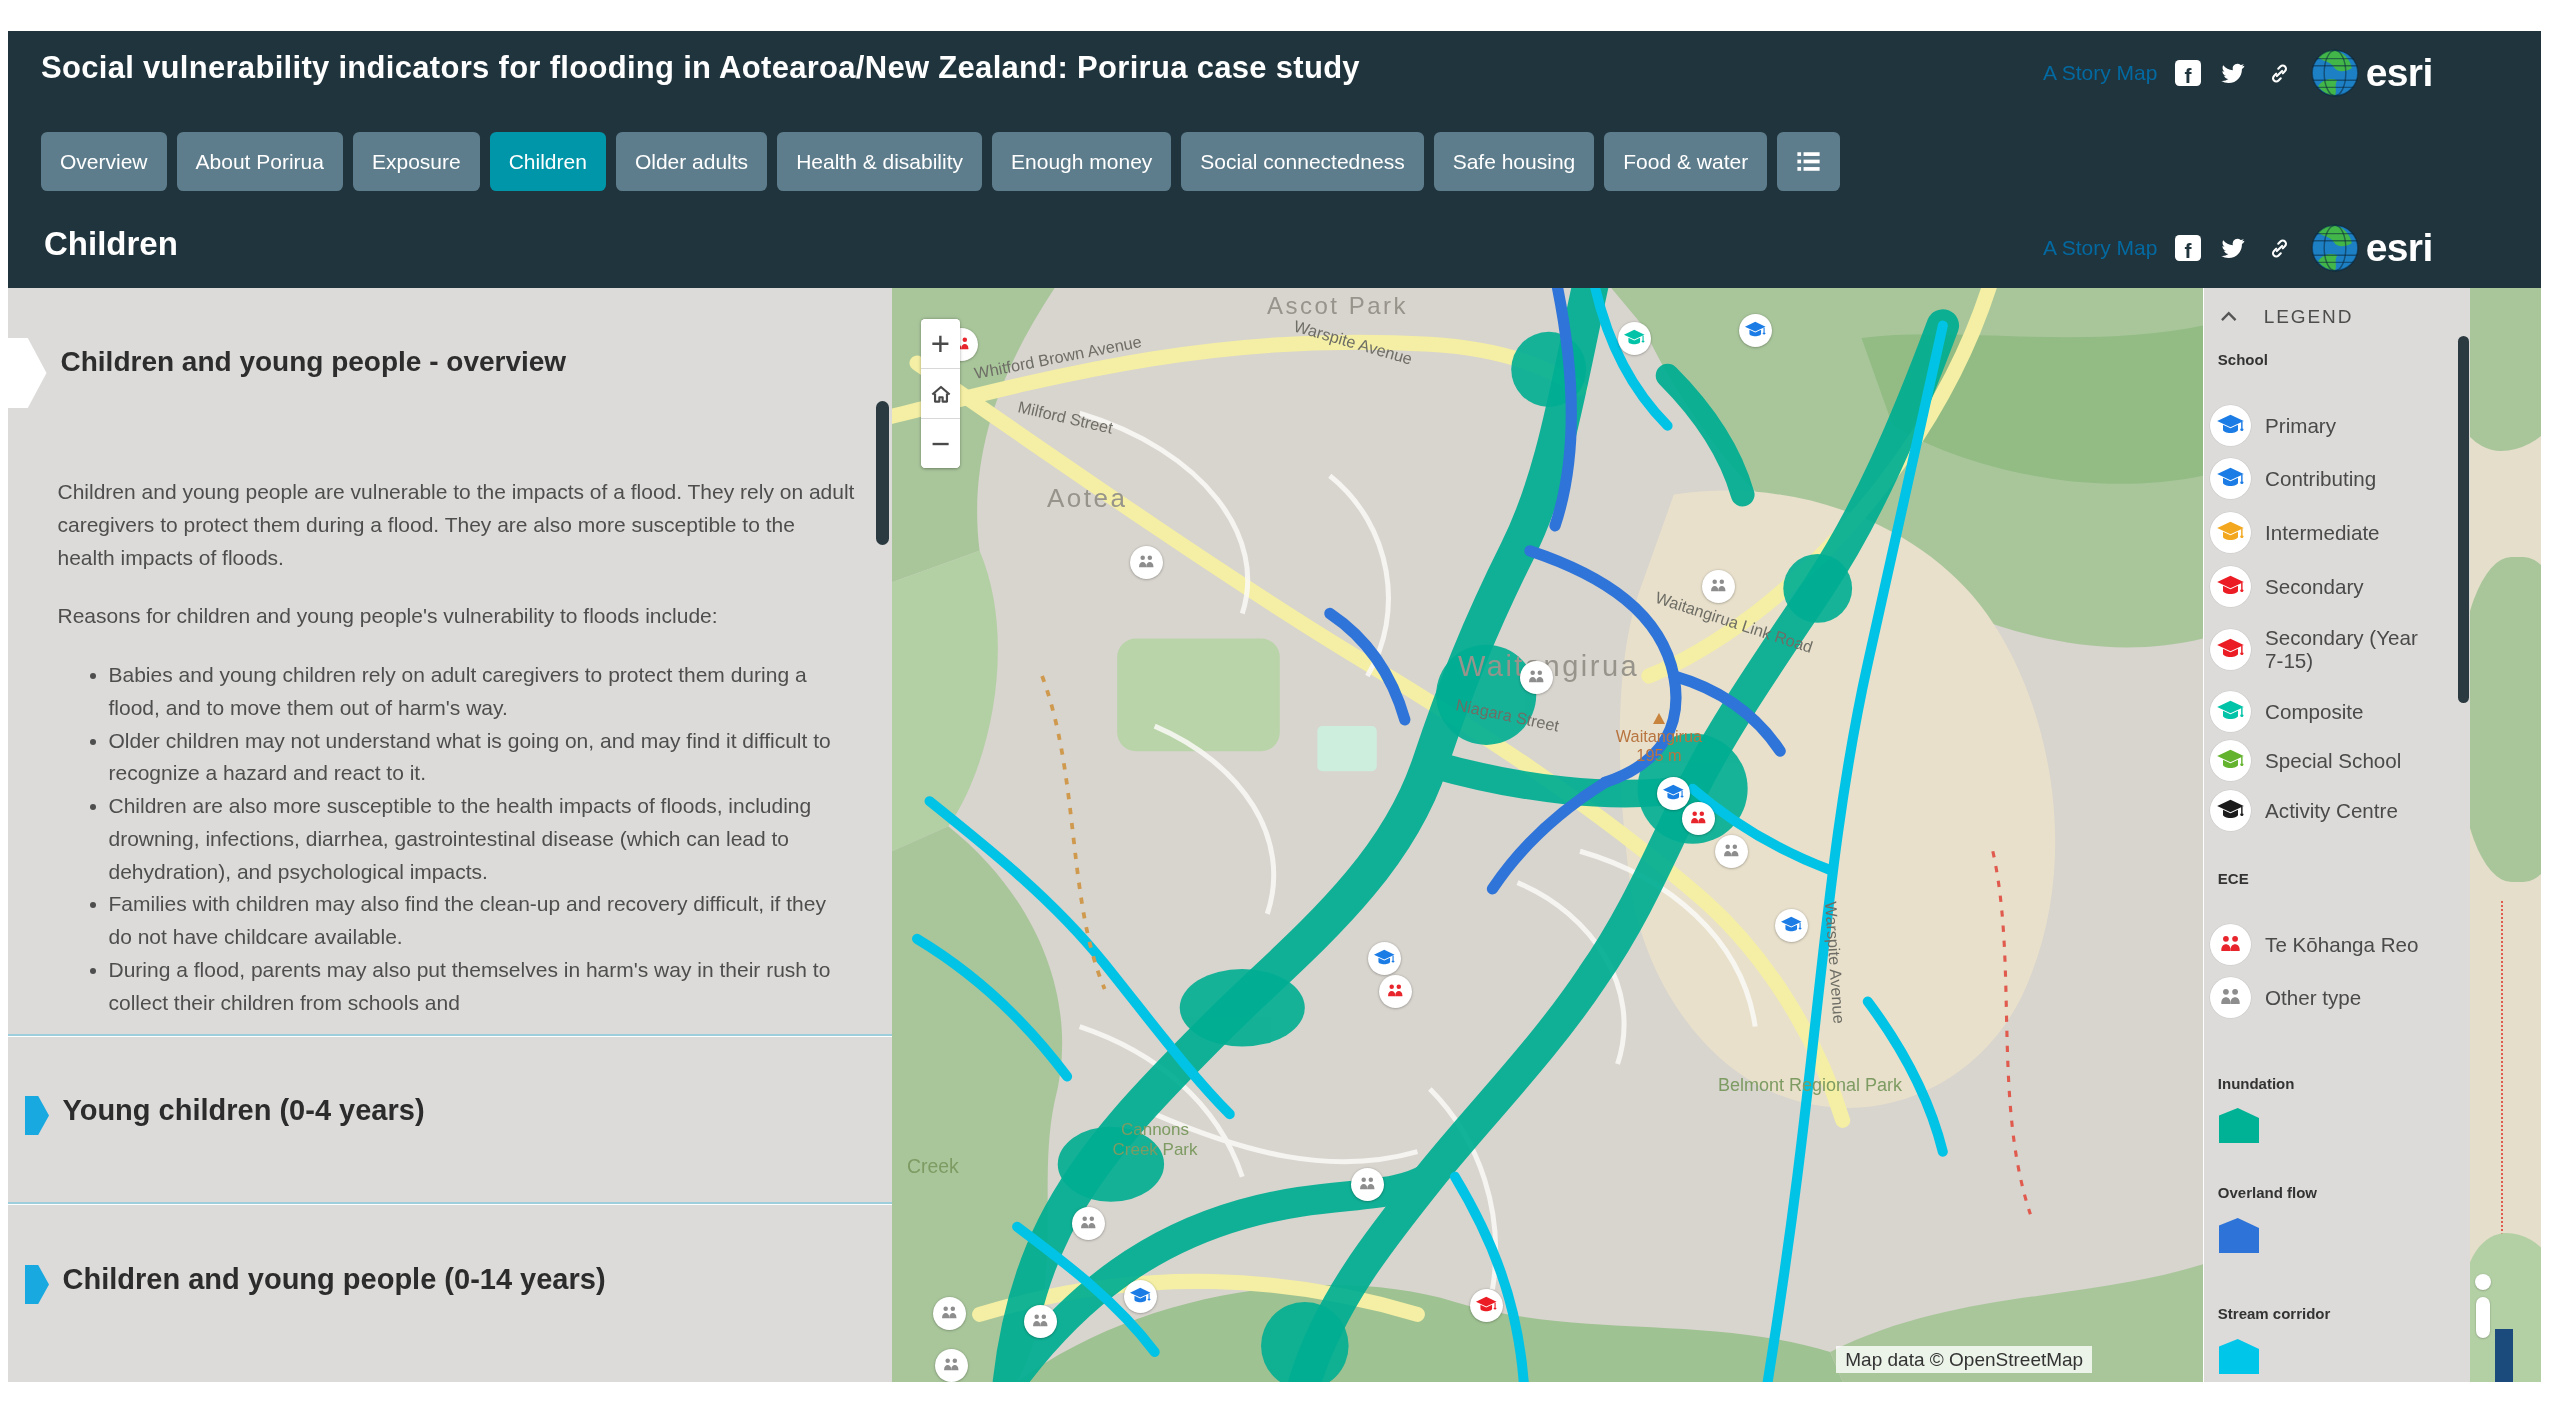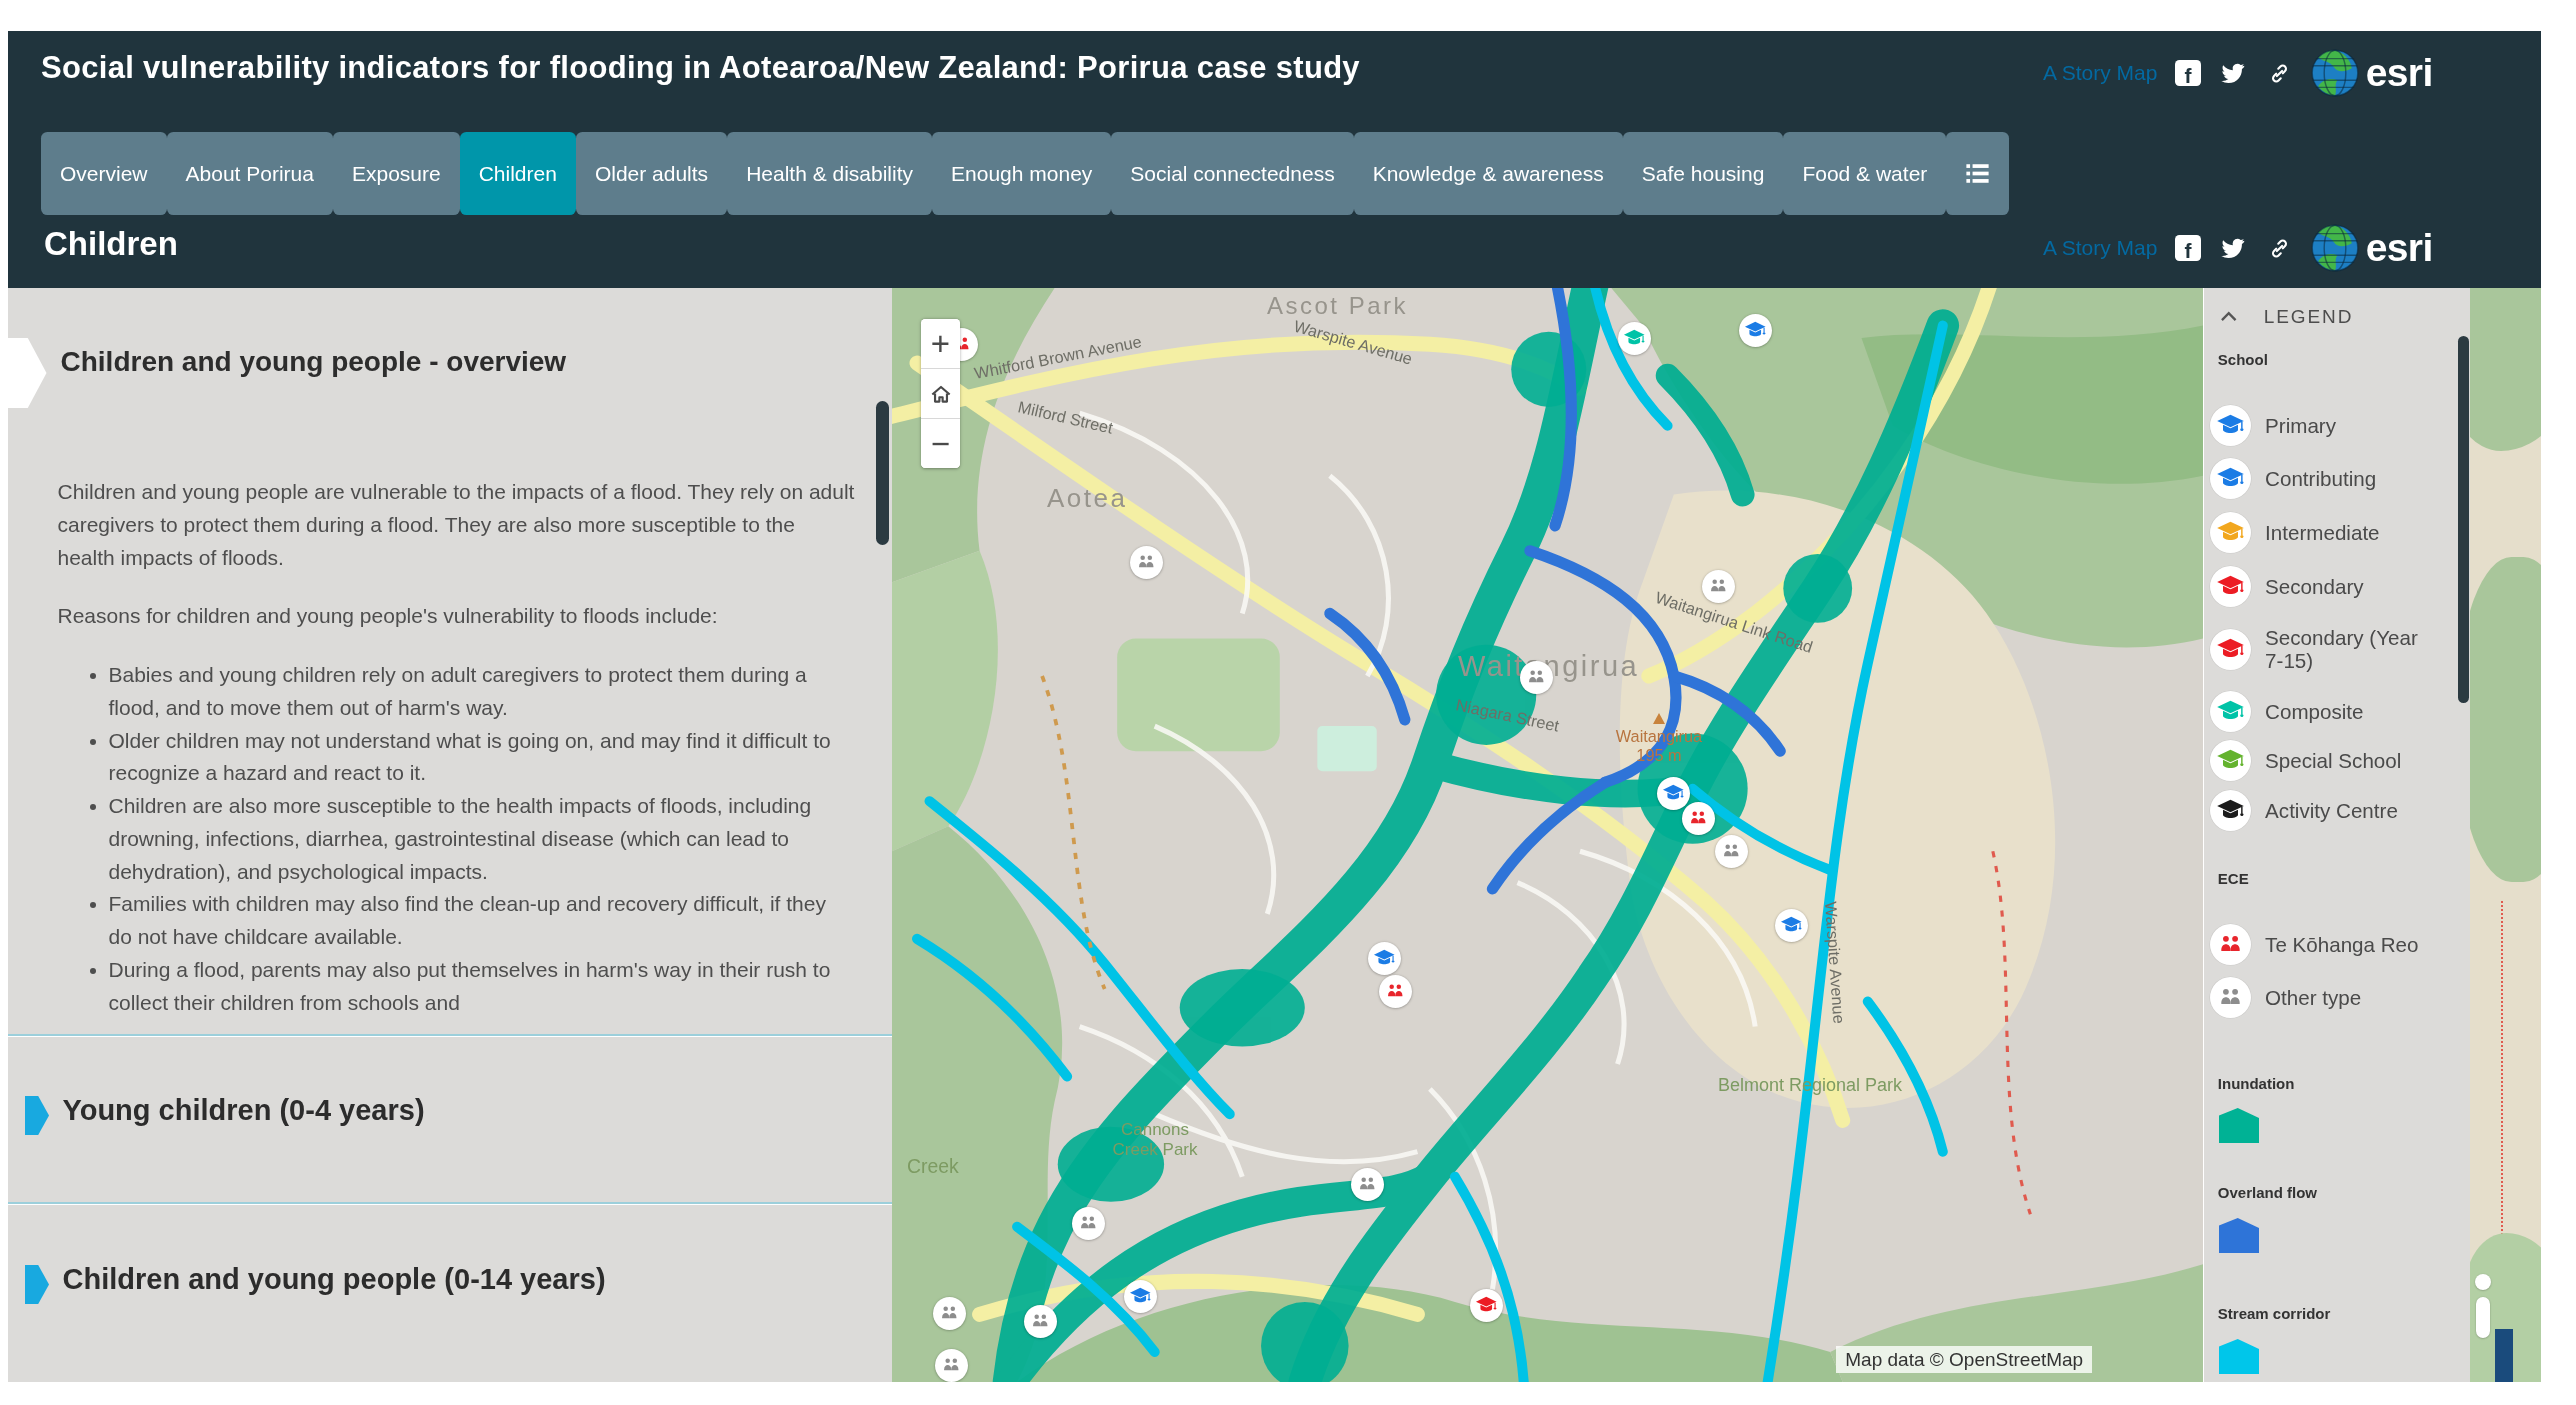--- a/index.html
+++ b/index.html
@@ -12,21 +12,21 @@
   .brandrow{position:absolute;display:flex;align-items:center;gap:17.5px;height:50px;}
   .storymap{font-size:21px;color:#0369a1;font-weight:400;}
   .sicon{width:29px;height:29px;display:flex;align-items:center;justify-content:center;cursor:pointer;}
   .fb{width:26px;height:26px;border-radius:4.4px;background:#fff;color:#20343d;font-weight:bold;
       font-size:21px;display:flex;align-items:flex-end;justify-content:center;line-height:.9;}
   .esri{display:flex;align-items:center;gap:6.3px;}
   .esri svg{width:48px;height:48px;}
   .esritxt{font-size:39px;font-weight:bold;color:#fff;letter-spacing:-0.6px;}
   
   #tabs{position:absolute;left:41px;top:132px;display:flex;}
-  .tab{height:59px;padding:12px 19px;border-radius:6.3px;background:#5e7d8c;
+  .tab{height:59px;padding:0 19px;margin-right:10px;border-radius:6.3px;background:#5e7d8c;
        color:#fff;font-size:21px;display:flex;align-items:center;white-space:nowrap;cursor:pointer;}
   .tab.active{background:#0096aa;}
   #sectiontitle{position:absolute;left:44px;top:225px;font-size:33px;font-weight:bold;color:#fff;}
   
   #panel{position:absolute;left:7.5px;top:288px;width:885px;height:1094px;background:#dcdbd9;overflow:hidden;}
   #overview-clip{position:absolute;left:0;top:0;width:885px;height:746px;overflow:hidden;}
   .pointer{position:absolute;left:0;top:50px;width:39px;height:70px;background:#fff;
            -webkit-clip-path:polygon(0 0,52% 0,100% 50%,52% 100%,0 100%);
            clip-path:polygon(0 0,52% 0,100% 50%,52% 100%,0 100%);}
   #ovheading{position:absolute;left:53px;top:58px;font-size:28px;font-weight:bold;color:#2d2d2d;}
@@ -112,21 +112,20 @@
 
   <div id="tabs">
     <div class="tab">Overview</div>
     <div class="tab">About Porirua</div>
     <div class="tab">Exposure</div>
     <div class="tab active">Children</div>
     <div class="tab">Older adults</div>
     <div class="tab">Health &amp; disability</div>
     <div class="tab">Enough money</div>
     <div class="tab">Social connectedness</div>
-    <div class="tab">Knowledge &amp; awareness</div>
     <div class="tab">Safe housing</div>
     <div class="tab">Food &amp; water</div>
     <div class="tab">
       <svg width="25" height="21" viewBox="0 0 20 17">
           <g fill="#fff">
             <rect x="1" y="1" width="3" height="3"></rect>
             <rect x="6" y="1" width="13" height="3"></rect>
             <rect x="1" y="7" width="3" height="3"></rect>
             <rect x="6" y="7" width="13" height="3"></rect>
             <rect x="1" y="13" width="3" height="3"></rect>

